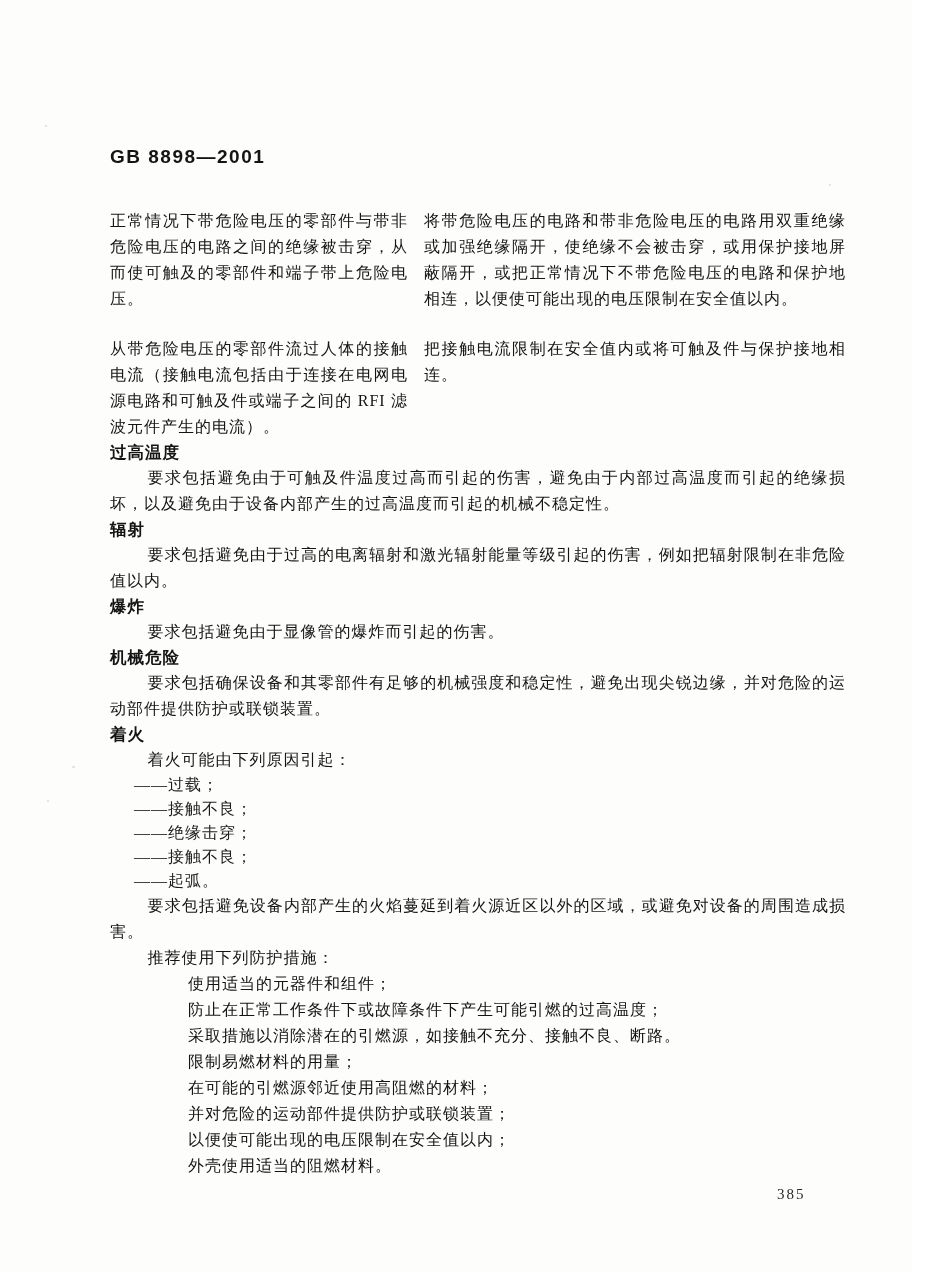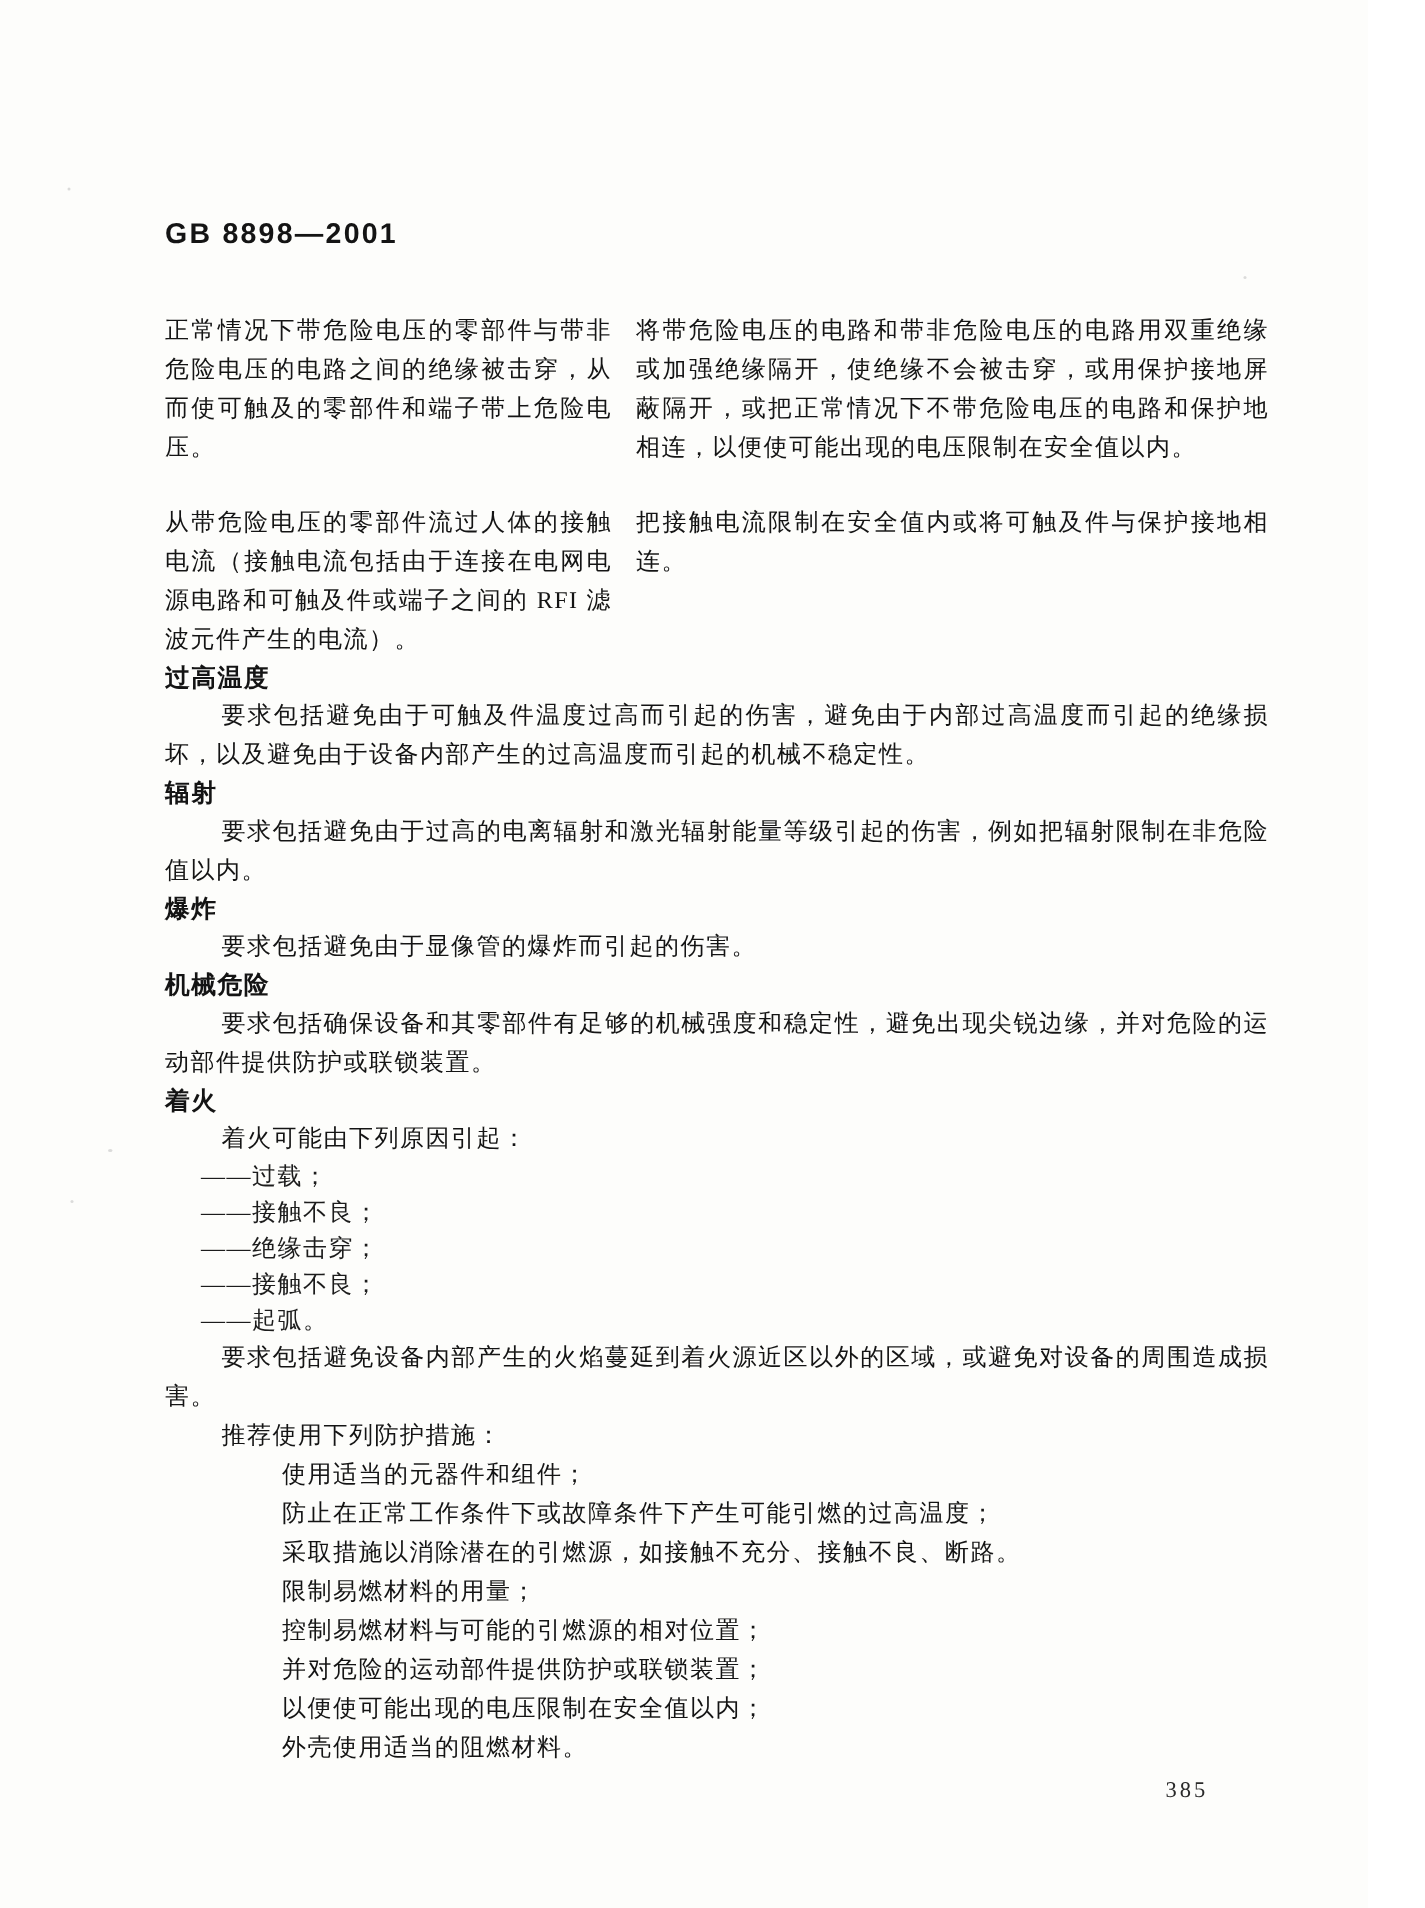--- a/index.html
+++ b/index.html
@@ -125,21 +125,21 @@
       </div>
 
       <p class="para">要求包括避免设备内部产生的火焰蔓延到着火源近区以外的区域，或避免对设备的周围造成损害。</p>
       <p class="para">推荐使用下列防护措施：</p>
 
       <div>
         <p class="pmeasure">使用适当的元器件和组件；</p>
         <p class="pmeasure">防止在正常工作条件下或故障条件下产生可能引燃的过高温度；</p>
         <p class="pmeasure">采取措施以消除潜在的引燃源，如接触不充分、接触不良、断路。</p>
         <p class="pmeasure">限制易燃材料的用量；</p>
-        <p class="pmeasure">控制易燃材料与可能的引燃源的相对位置；</p>
+        <p class="pmeasure">在可能的引燃源邻近使用高阻燃的材料；</p>
         <p class="pmeasure">并对危险的运动部件提供防护或联锁装置；</p>
         <p class="pmeasure">以便使可能出现的电压限制在安全值以内；</p>
         <p class="pmeasure">外壳使用适当的阻燃材料。</p>
       </div>
     </div>
 
   </div>
 
   <div class="page-number">385</div>
 

